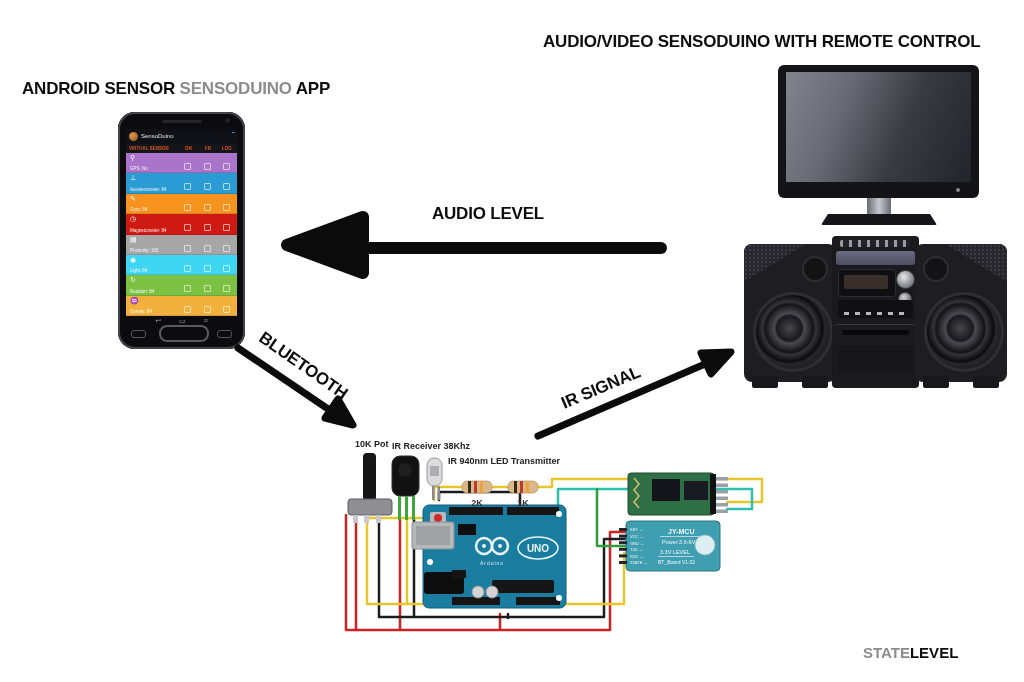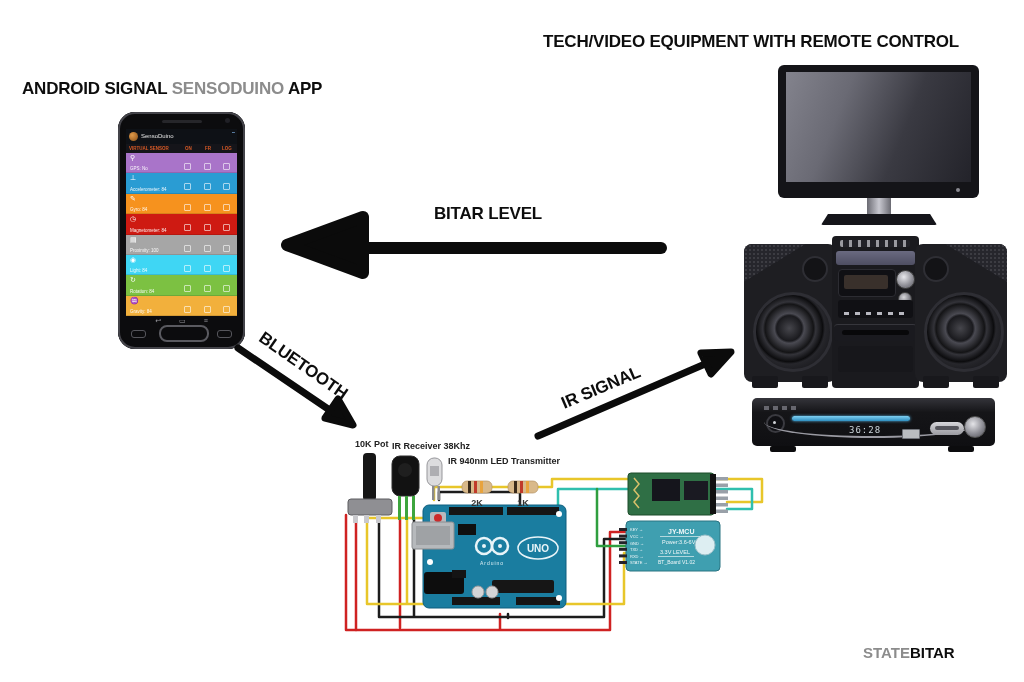--- a/index.html
+++ b/index.html
@@ -114,25 +114,25 @@
   .uno-text{font-family:"Liberation Sans",sans-serif;font-weight:700;font-size:10px;fill:#e8f4f8;}
   .ard-text{font-family:"Liberation Sans",sans-serif;font-size:5px;fill:#dceff5;letter-spacing:1px;}
   .jy-text{font-family:"Liberation Sans",sans-serif;fill:#eef6f8;}
   .jy-pin-label{font-family:"Liberation Sans",sans-serif;font-size:4px;fill:#f0f6f8;}
 </style>
 </head>
 <body>
 
 <div class="canvas">
 
-  <div class="title" id="title-android"><span>ANDROID SIGNAL </span><span class="hl">SENSODUINO</span><span> APP</span></div>
-  <div class="title" id="title-av">TECH/VIDEO EQUIPMENT WITH REMOTE CONTROL</div>
-  <div class="title" id="brand"><span class="hl">STATE</span><span>BITAR</span></div>
-
-  <div class="title" id="lbl-audio">BITAR LEVEL</div>
+  <div class="title" id="title-android"><span>ANDROID SENSOR </span><span class="hl">SENSODUINO</span><span> APP</span></div>
+  <div class="title" id="title-av">AUDIO/VIDEO SENSODUINO WITH REMOTE CONTROL</div>
+  <div class="title" id="brand"><span class="hl">STATE</span><span>LEVEL</span></div>
+
+  <div class="title" id="lbl-audio">AUDIO LEVEL</div>
   <div class="title" id="lbl-bt">BLUETOOTH</div>
   <div class="title" id="lbl-ir">IR SIGNAL</div>
 
   <div class="abs" id="phone">
     <div class="abs speaker-slit"></div>
     <div class="abs cam-dot"></div>
     <div class="abs" id="screen">
       <div class="abs" id="appbar">
         <div class="abs app-ic"></div>
         <div class="abs app-ttl">SensoDuino</div>
@@ -243,34 +243,20 @@
       <div class="abs mesh"></div>
       <div class="abs tweeter"></div>
       <div class="abs woofer"></div>
     </div>
     <div class="abs foot f1"></div>
     <div class="abs foot f2"></div>
     <div class="abs foot f3"></div>
     <div class="abs foot f4"></div>
   </div>
 
-  <div class="abs" id="dvd">
-    <div class="abs dvd-body">
-      <div class="abs dvd-vents"></div>
-      <div class="abs dvd-power"></div>
-      <div class="abs dvd-slot"></div>
-      <div class="abs dvd-swoosh"></div>
-      <div class="abs dvd-display">36:28</div>
-      <div class="abs dvd-usb"></div>
-      <div class="abs dvd-pillbtns"></div>
-      <div class="abs dvd-knob"></div>
-    </div>
-    <div class="abs dvd-foot df1"></div>
-    <div class="abs dvd-foot df2"></div>
-  </div>
 
   <svg id="diagram-svg" width="1024" height="682" viewBox="0 0 1024 682">
 
     <g>
       <line x1="360" y1="248" x2="661" y2="248" stroke="#0b0b0b" stroke-width="12" stroke-linecap="round"></line>
       <path d="M287 245 L363 217 L363 273 Z" fill="#0b0b0b" stroke="#0b0b0b" stroke-width="12" stroke-linejoin="round"></path>
     </g>
     <g>
       <line x1="238" y1="348" x2="331" y2="411" stroke="#0b0b0b" stroke-width="7" stroke-linecap="round"></line>
       <path d="M353 425 L325 418 L338 399 Z" fill="#0b0b0b" stroke="#0b0b0b" stroke-width="7" stroke-linejoin="round"></path>

